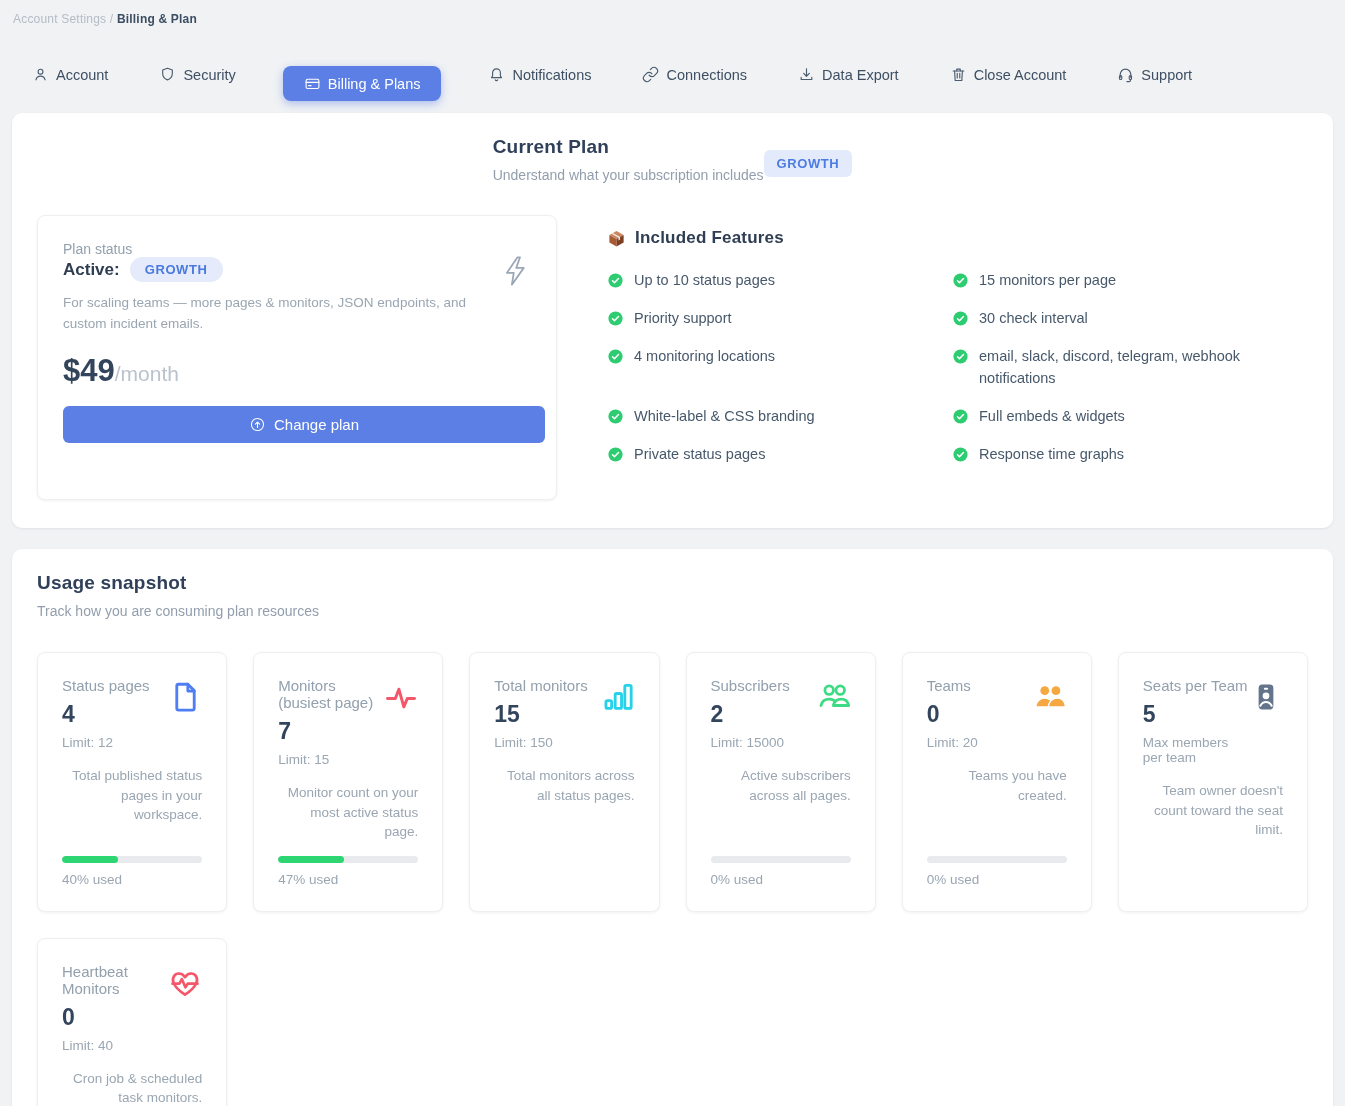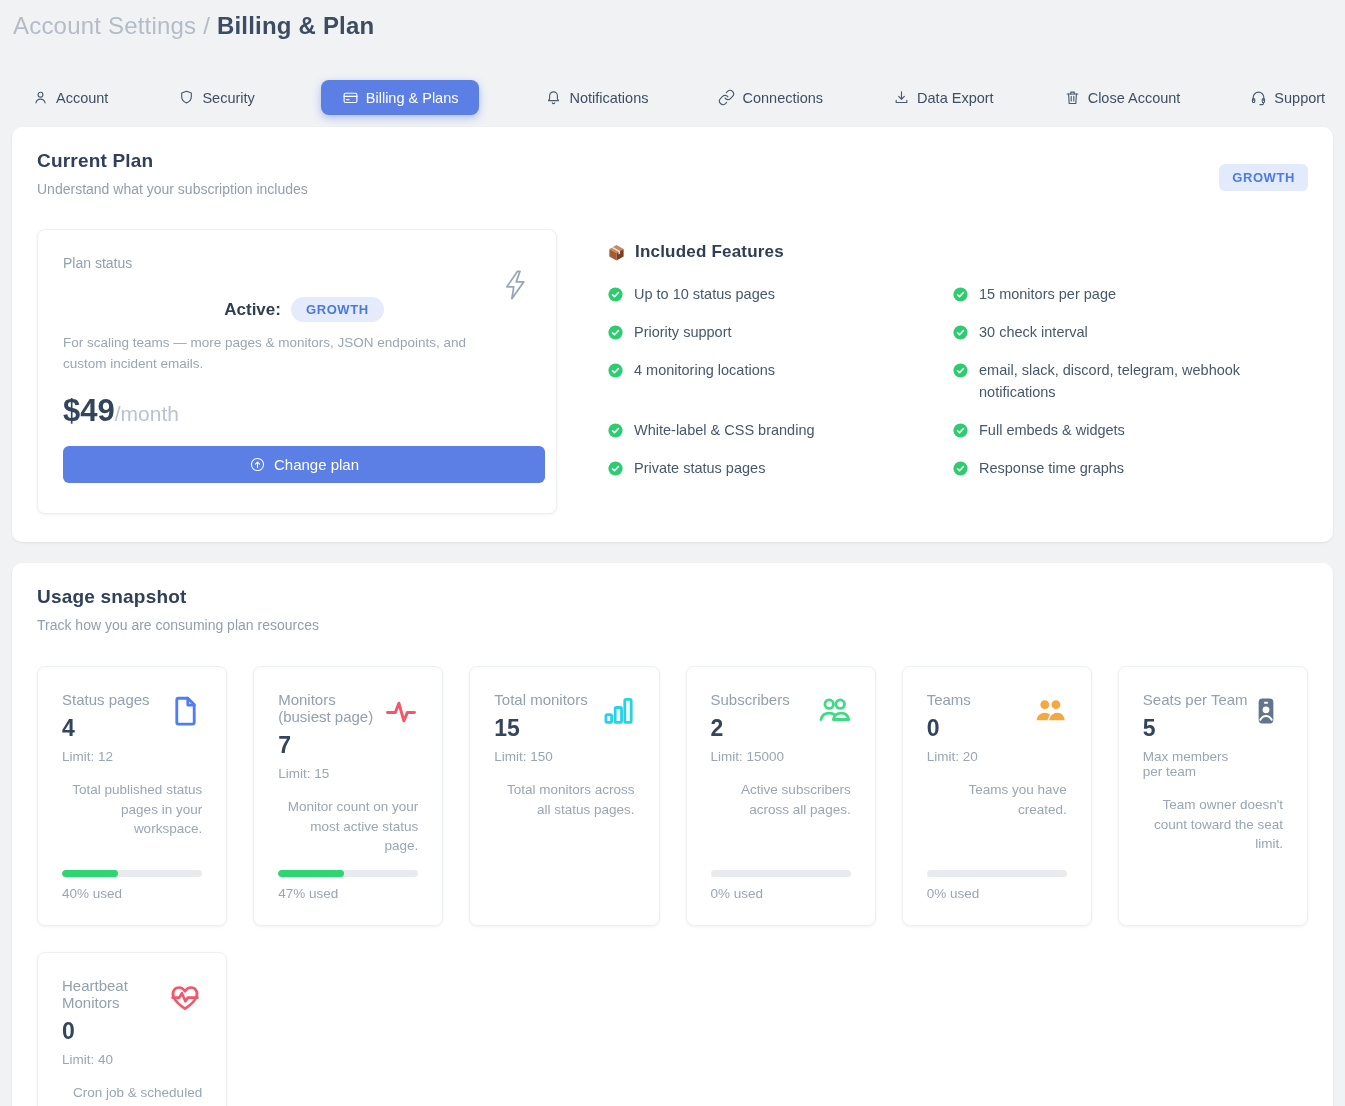--- a/index.html
+++ b/index.html
@@ -6,57 +6,57 @@
   html,body { width:1345px; height:1106px; }
   body {
     background:#f0f2f4;
     font-family:"Liberation Sans", sans-serif;
     color:#37495e;
     overflow:hidden;
   }
   svg { display:block; }
 
   
-  .breadcrumb { padding:12px 0 0 13px; font-size:24px; letter-spacing:.2px; }
+  .breadcrumb { padding:12px 0 0 13px; font-size:12px; letter-spacing:.2px; }
   .crumb-section { color:#b4bcc7; font-weight:400; }
   .crumb-page { color:#3c4d61; font-weight:700; }
 
   
-  .tabs { display:flex; align-items:center; margin:40px 0 0 32px; gap:70px; }
+  .tabs { display:flex; align-items:flex-start; margin:40px 0 0 32px; gap:51px; }
   .tab { display:flex; align-items:center; gap:7px; font-size:14.5px; color:#3e4f63; cursor:pointer; white-space:nowrap; }
   .tab svg { width:17px; height:17px; stroke:#4a5b6e; stroke-width:1.6; fill:none; stroke-linecap:round; stroke-linejoin:round; }
   .tab.active {
     background:#5b7fe4; color:#fff; padding:9px 21px; border-radius:8px;
     box-shadow:0 3px 8px rgba(91,127,228,.45); margin:0 -4px;
   }
   .tab.active svg { stroke:#fff; }
 
   
   .panel {
     background:#fff; border-radius:10px; margin:12px 12px 0 12px;
     box-shadow:0 1px 3px rgba(16,24,40,.07);
     padding:23px 25px 28px 25px;
   }
-  .panel-head { display:flex; justify-content:space-between; align-items:flex-start; }
+  .panel-head { display:flex; justify-content:center; align-items:flex-start; }
   .panel-title { font-size:19px; font-weight:700; color:#30405a; letter-spacing:.2px; }
   .panel-sub { font-size:14px; color:#929eac; margin-top:9px; }
   .plan-pill {
     background:#e3eafb; color:#4c7ce2; font-size:13px; font-weight:700;
     letter-spacing:.6px; padding:6px 13px; border-radius:6px; margin-top:14px;
   }
 
   
   .plan-row { display:flex; gap:50px; margin-top:32px; }
   .plan-card {
     width:520px; min-height:285px; background:#fff; border:1px solid #edf0f3;
     border-radius:8px; box-shadow:0 1px 3px rgba(16,24,40,.06);
     padding:25px 11px 24px 25px; position:relative; flex-shrink:0;
   }
   .plan-status-label { font-size:14px; color:#93a0ad; }
-  .plan-active-row { display:flex; align-items:center; gap:10px; margin-top:26px;justify-content:center; }
+  .plan-active-row { display:flex; align-items:center; gap:10px; margin-top:0; }
   .plan-active { font-size:17px; font-weight:700; color:#2f3e52; }
   .growth-pill {
     background:#e5ebfb; color:#4a7ae0; font-size:13px; font-weight:700;
     letter-spacing:.6px; padding:5px 15px; border-radius:14px;
   }
   .plan-desc { font-size:13.5px; color:#9aa6b2; line-height:1.55; margin-top:11px; max-width:410px; }
   .plan-price { margin-top:18px; }
   .price-amount { font-size:31px; font-weight:700; color:#33455c; }
   .price-period { font-size:21px; font-weight:300; color:#b9c2cd; }
   .bolt { position:absolute; right:26px; top:38px; width:30px; height:34px; }

